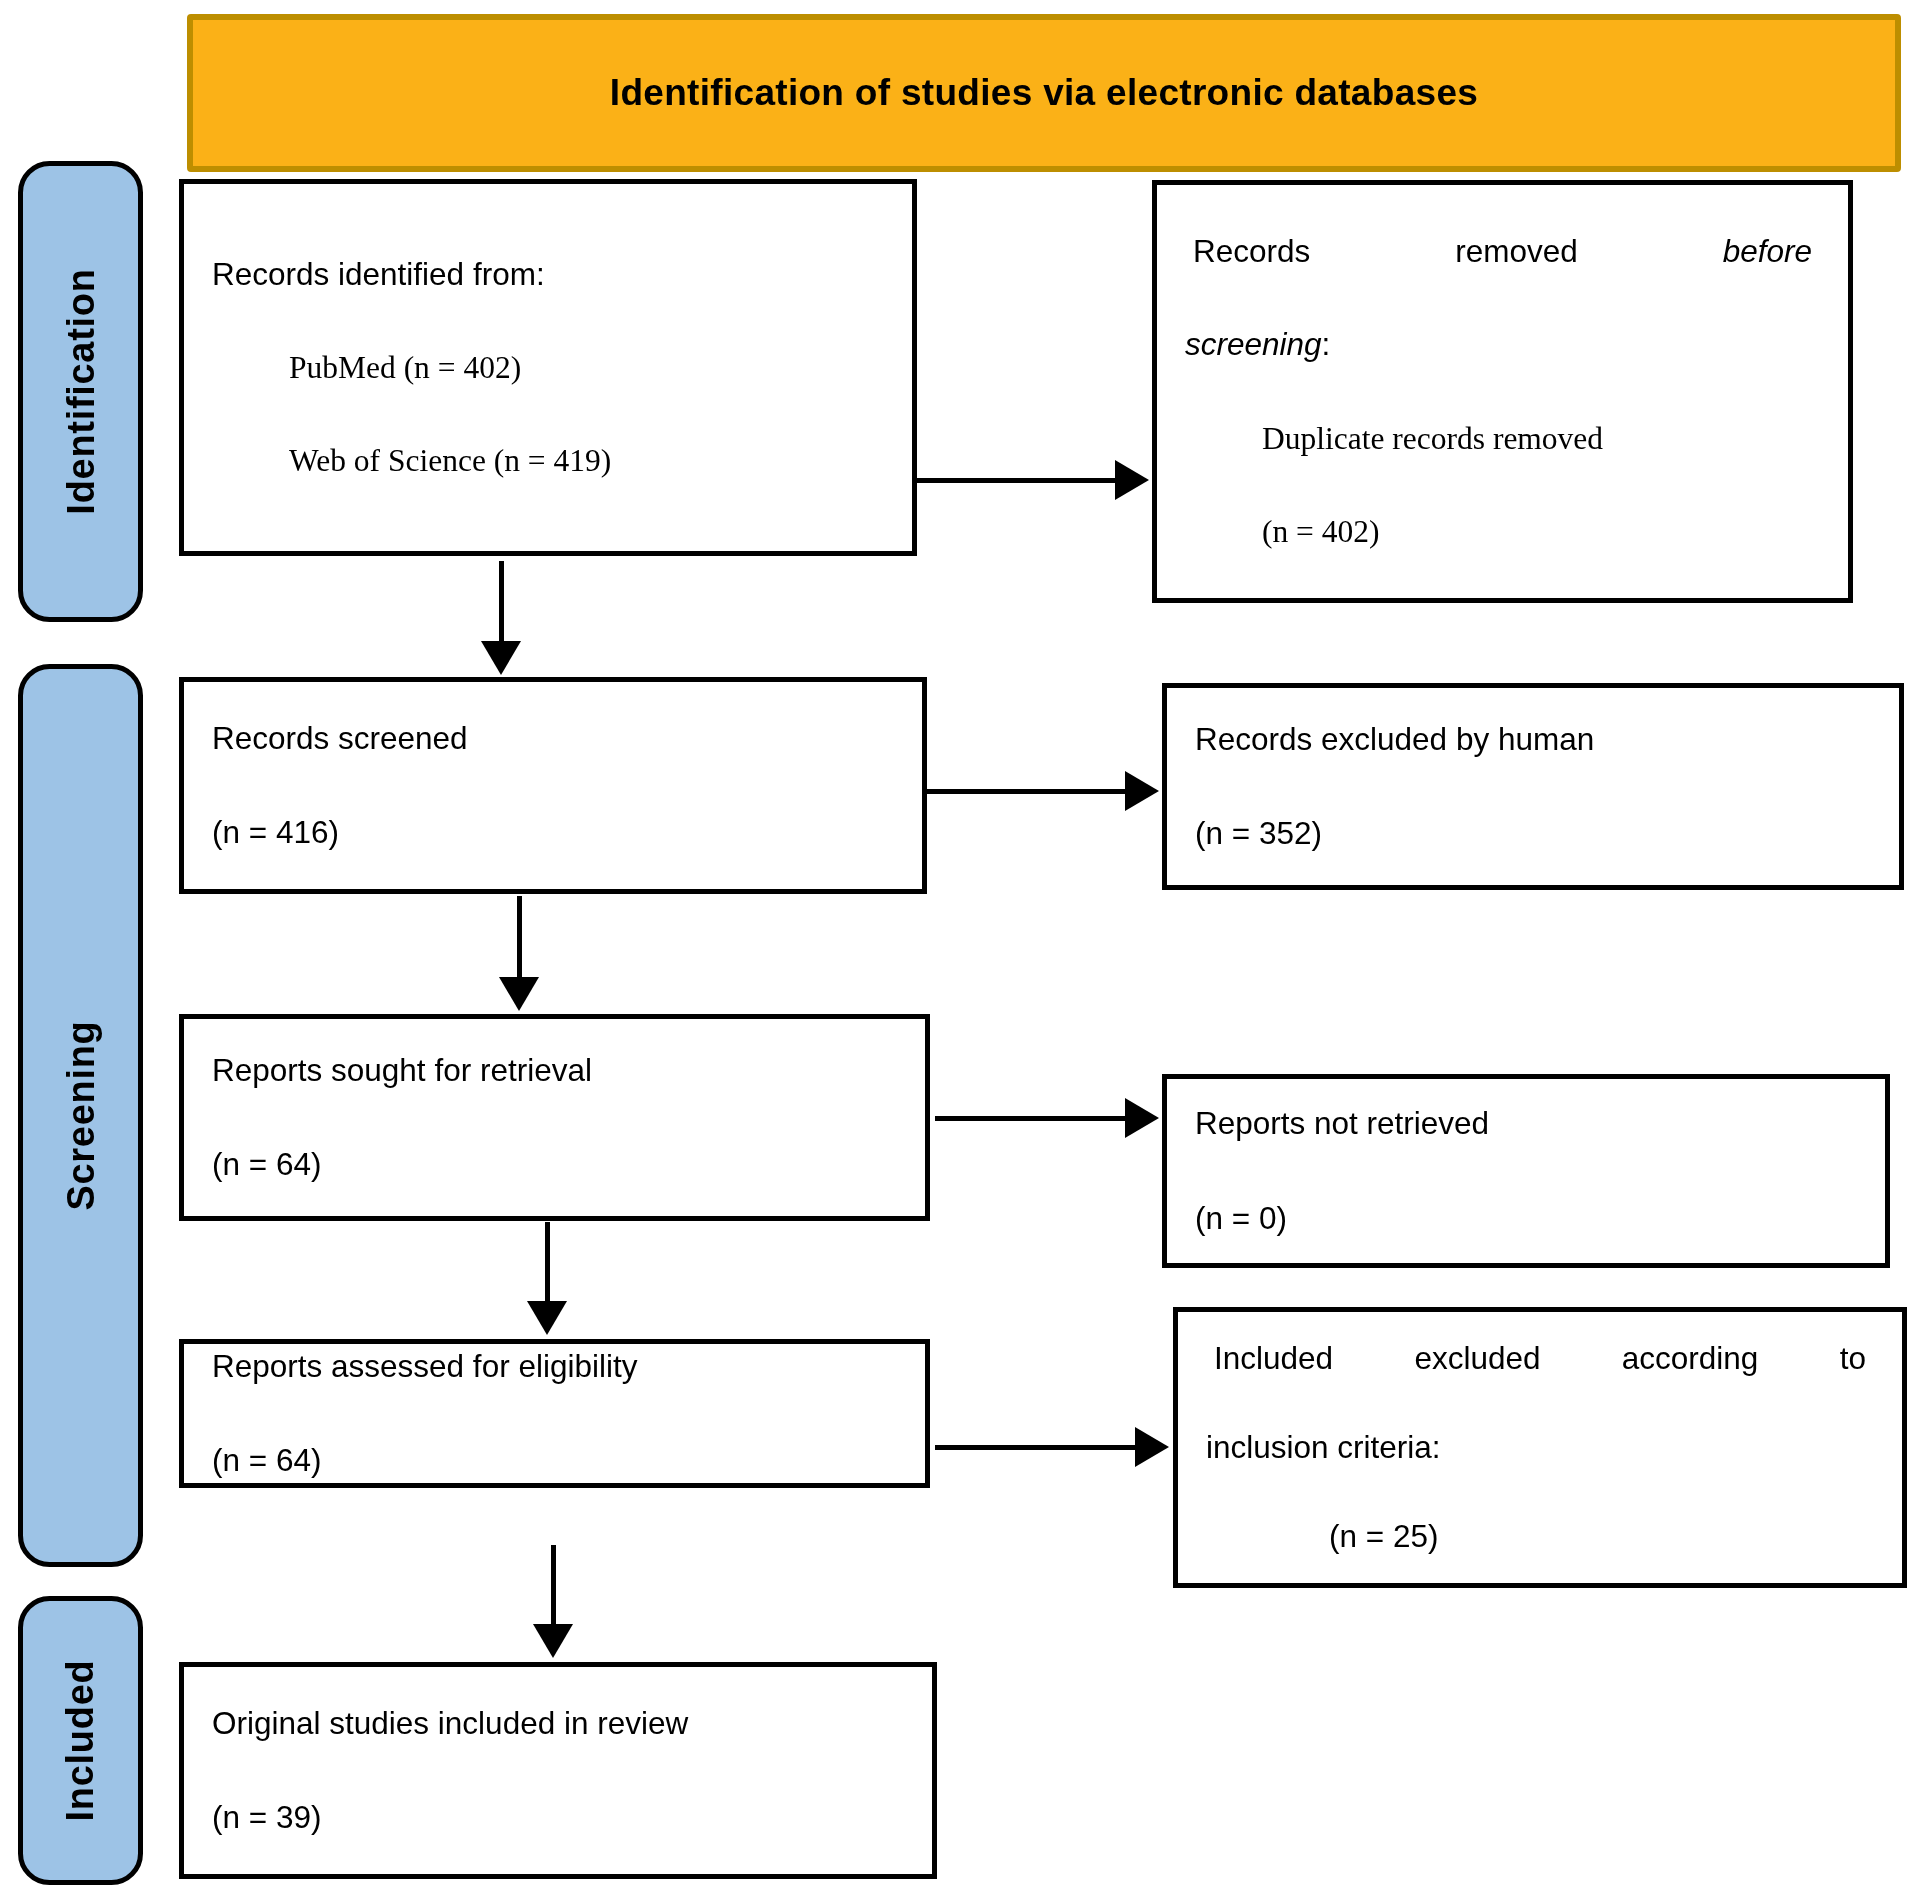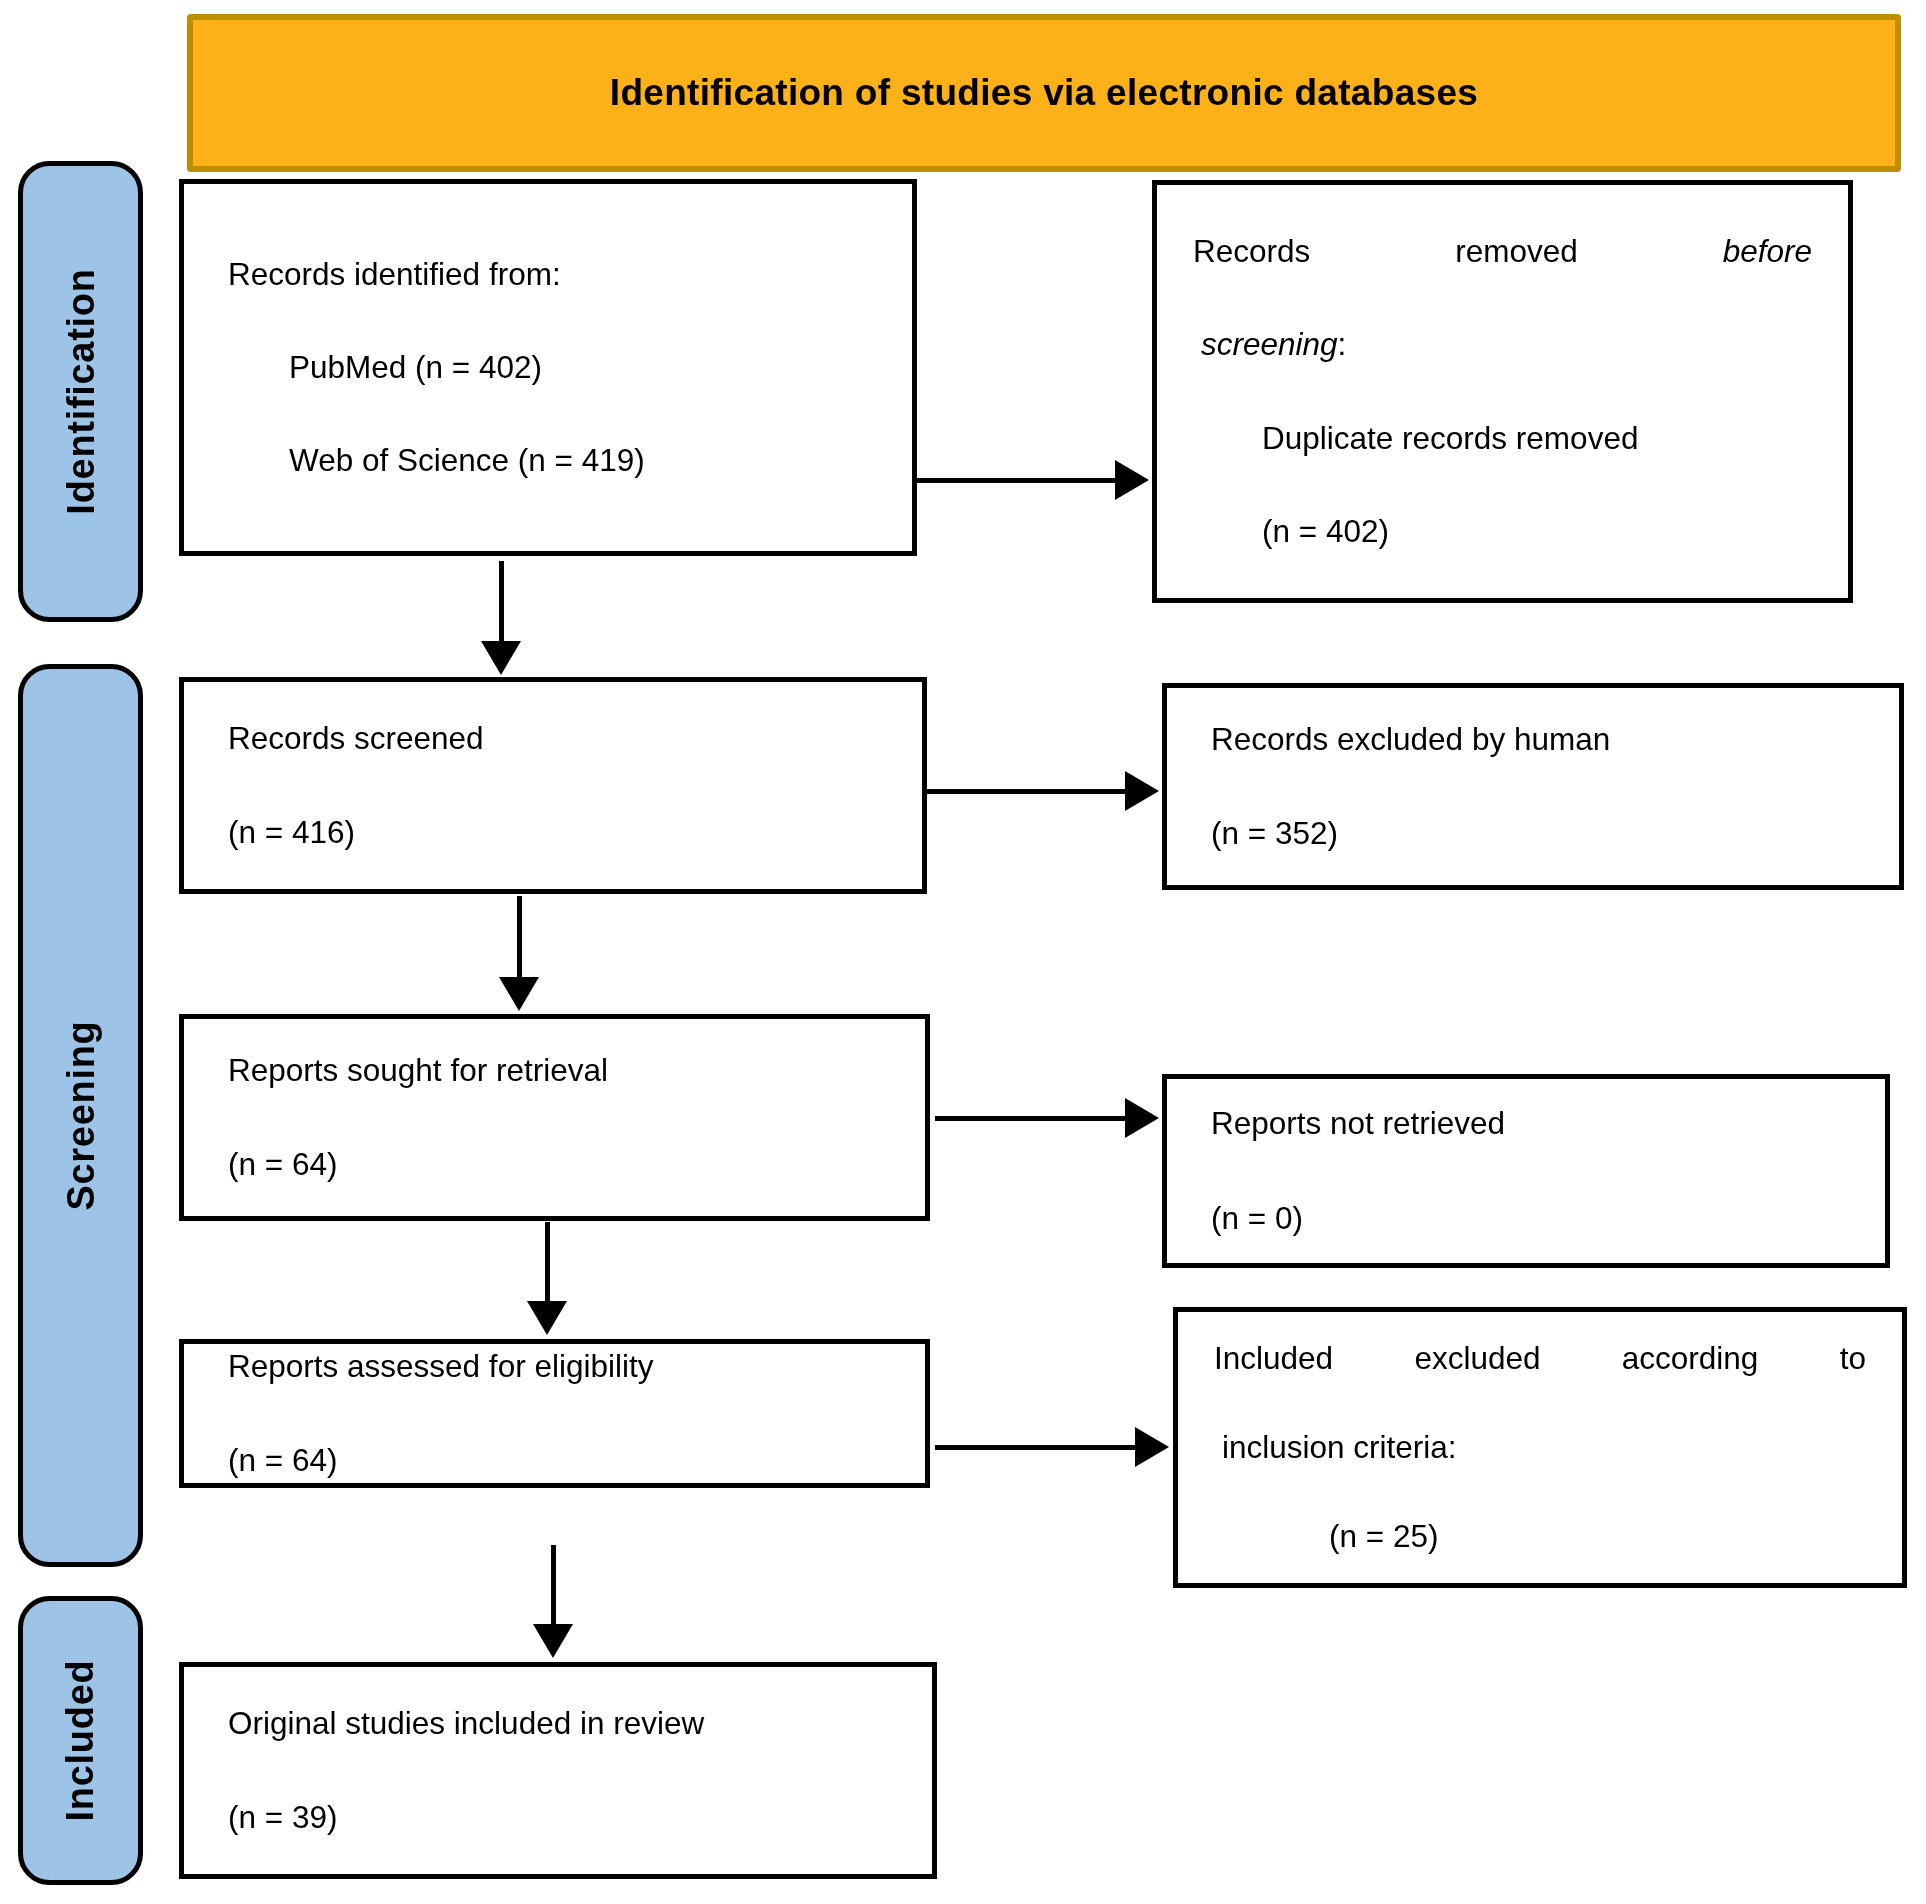--- a/index.html
+++ b/index.html
@@ -65,22 +65,22 @@
     position: absolute;
     background: #ffffff;
     border: 5.9px solid #000;
     box-sizing: border-box;
     display: flex;
     flex-direction: column;
     justify-content: center;
     font-size: 31.5px;
     line-height: 1.12;
   }
-  .ln      { padding: 0 44px; }
-  .indent  { padding-left: 105px; }
+  .ln      { padding: 0 28px; }
+  .indent  { padding-left: 105px; font-family: Liberation Serif, serif; }
   .gap88 > * + * { margin-top: 58px; }
   .gap90 > * + * { margin-top: 59px; }
   .gap82 > * + * { margin-top: 54px; }
   .jline {
     display: flex;
     justify-content: space-between;
     padding: 0 36px;
   }
   .num25 { padding-left: 151px; }
 

